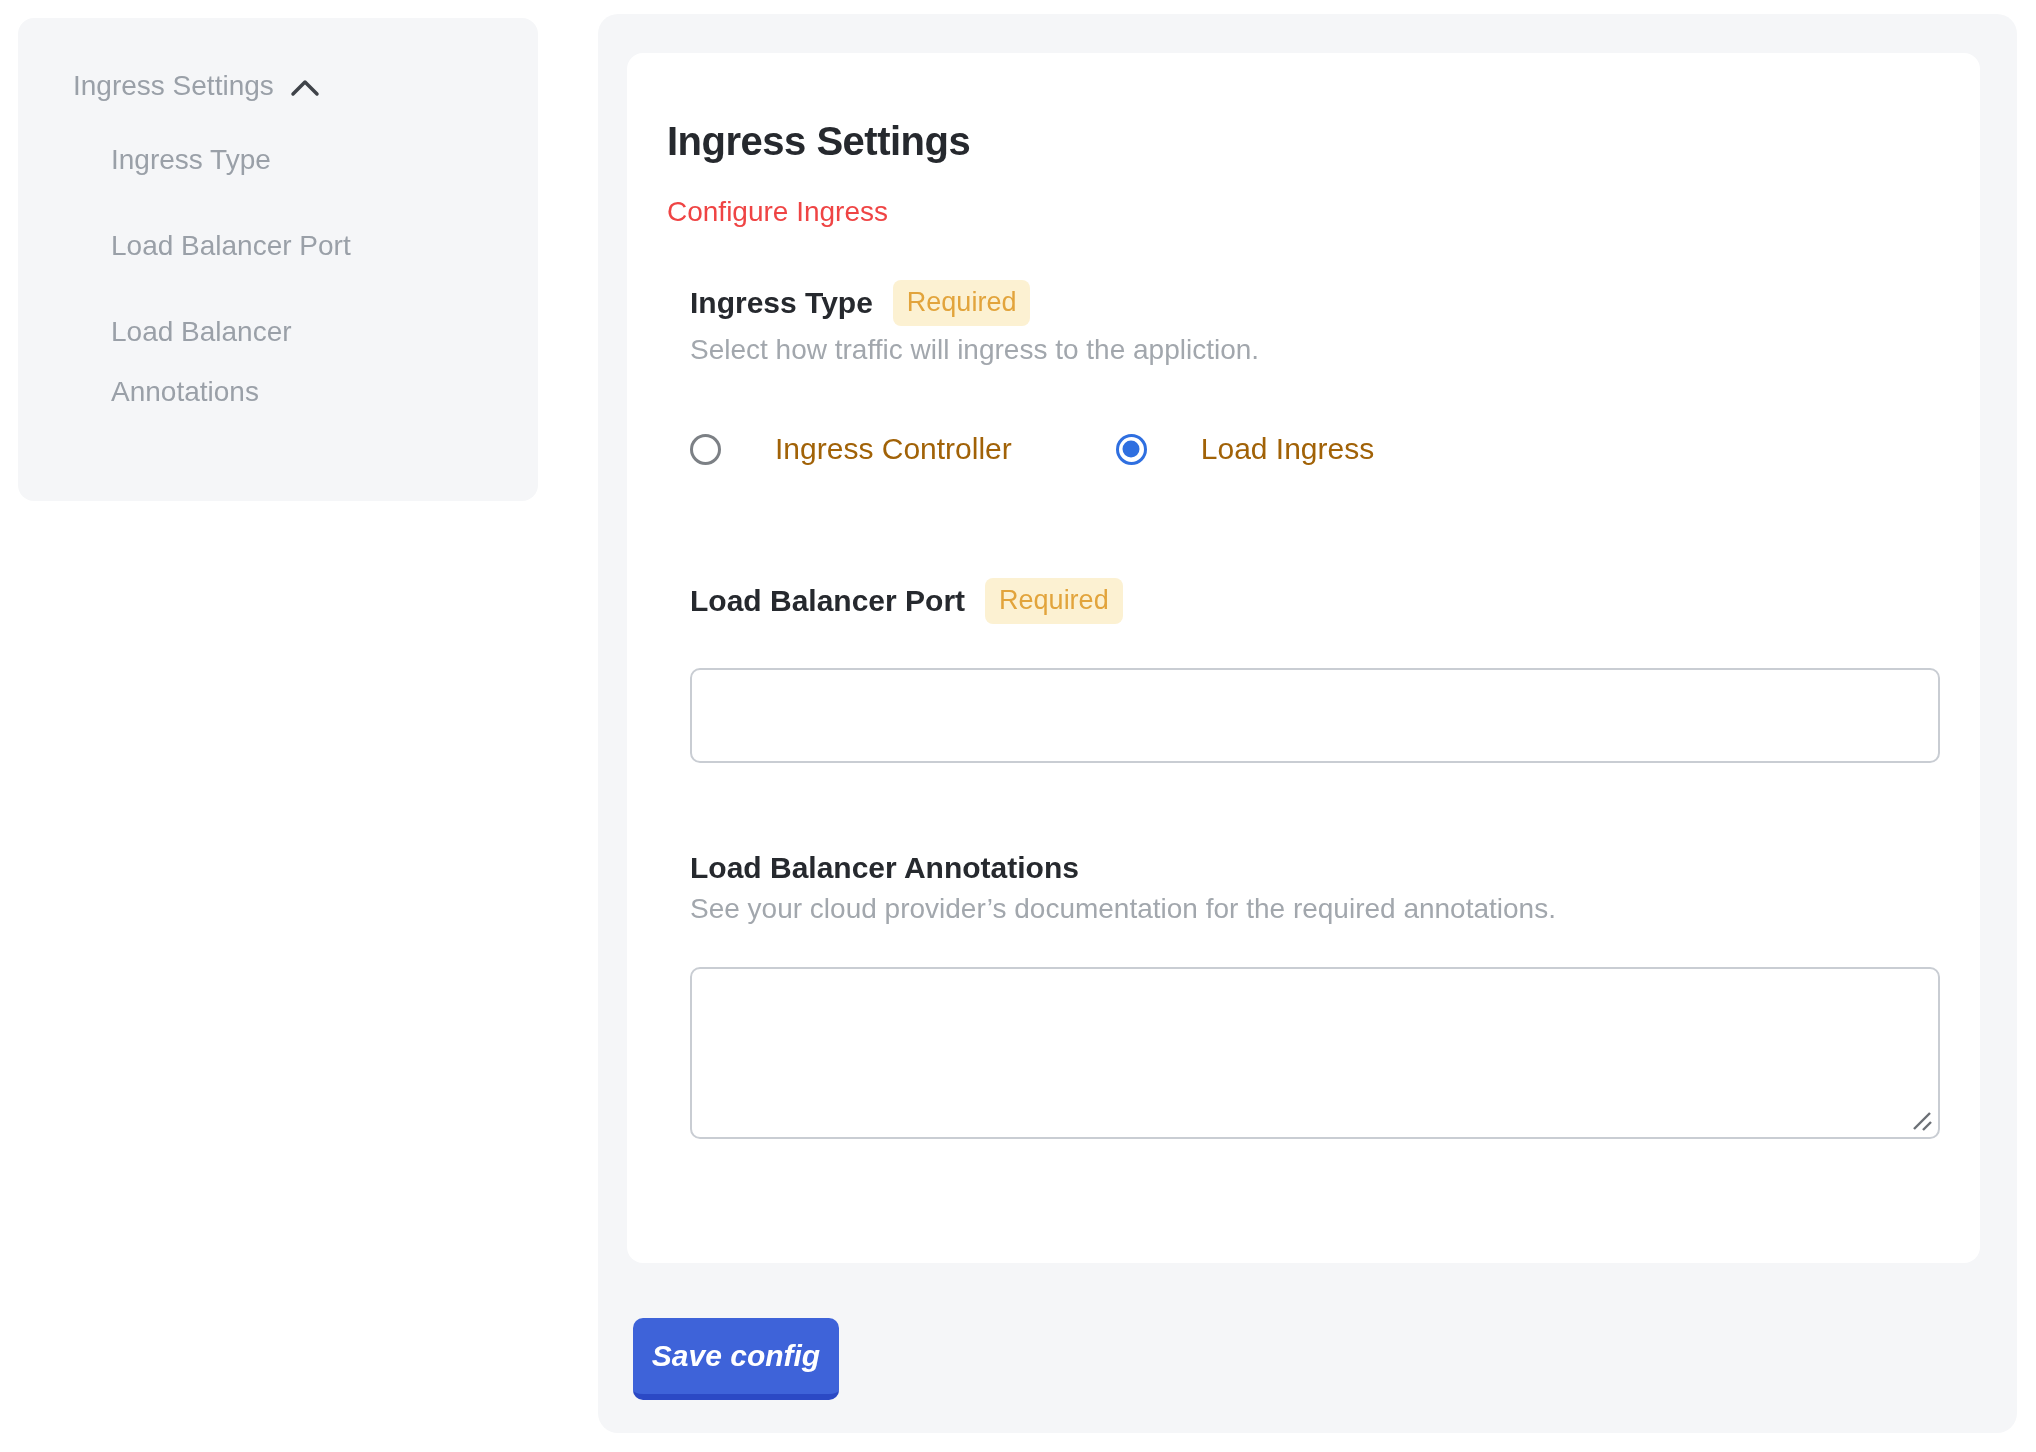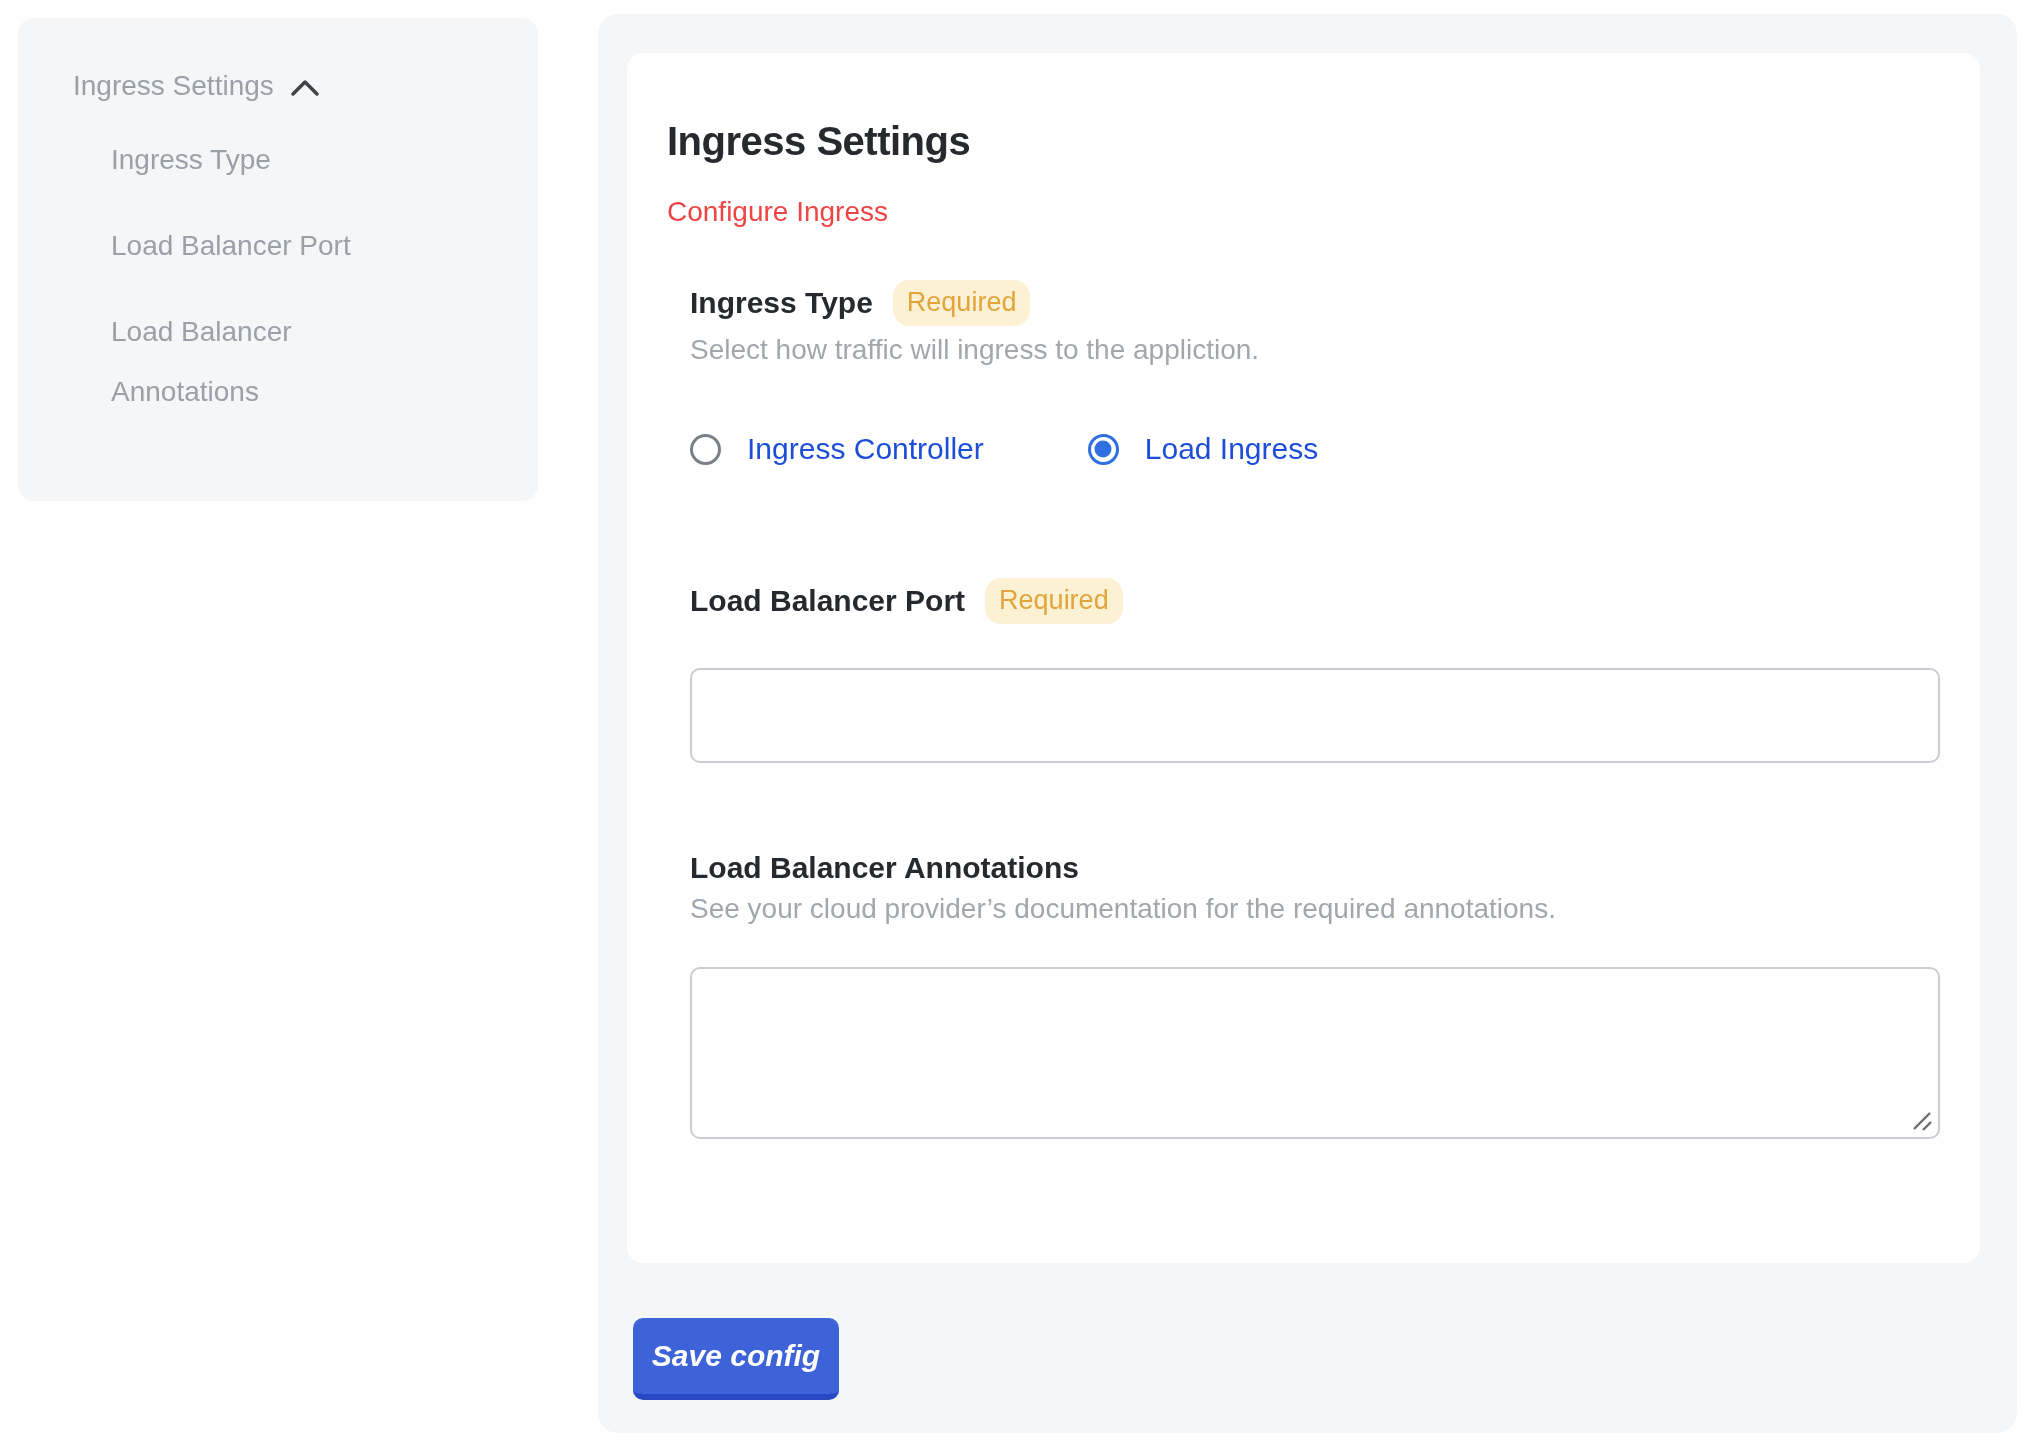--- a/index.html
+++ b/index.html
@@ -67,21 +67,21 @@
   .field-label-row {
     display: flex; align-items: center; gap: 20px;
   }
   .field-label {
     font-size: 30px; font-weight: 600; color: #26292e;
   }
   .badge-required {
     background: #fcf1d2; color: #e2a43c;
     font-size: 27px;
     padding: 7px 14px 8px 14px;
-    border-radius: 16px;
+    border-radius: 8px;
   }
   .field-desc {
     margin-top: 8px;
     font-size: 28px; color: #a2a7ad;
   }
 
   .section-ingress-type { margin-top: 52px; }
 
   .radio-row {
     margin-top: 66px;
@@ -106,21 +106,21 @@
   .radio-option.selected .radio-circle::after {
     content: "";
     position: absolute;
     left: 50%; top: 50%;
     transform: translate(-50%, -50%);
     width: 17px; height: 17px;
     border-radius: 50%;
     background: #2f6fe0;
   }
   .radio-label {
-    font-size: 30px; font-weight: 500; color: #1d4ed8;
+    font-size: 30px; font-weight: 500; color: #a16207; margin-left: 28px;
   }
 
   .section-port { margin-top: 112px; }
   .port-input {
     margin-top: 44px;
     width: 100%; height: 95px;
     border: 2px solid #c9cdd3;
     border-radius: 10px;
     background: #ffffff;
     font-size: 28px; color: #26292e;

